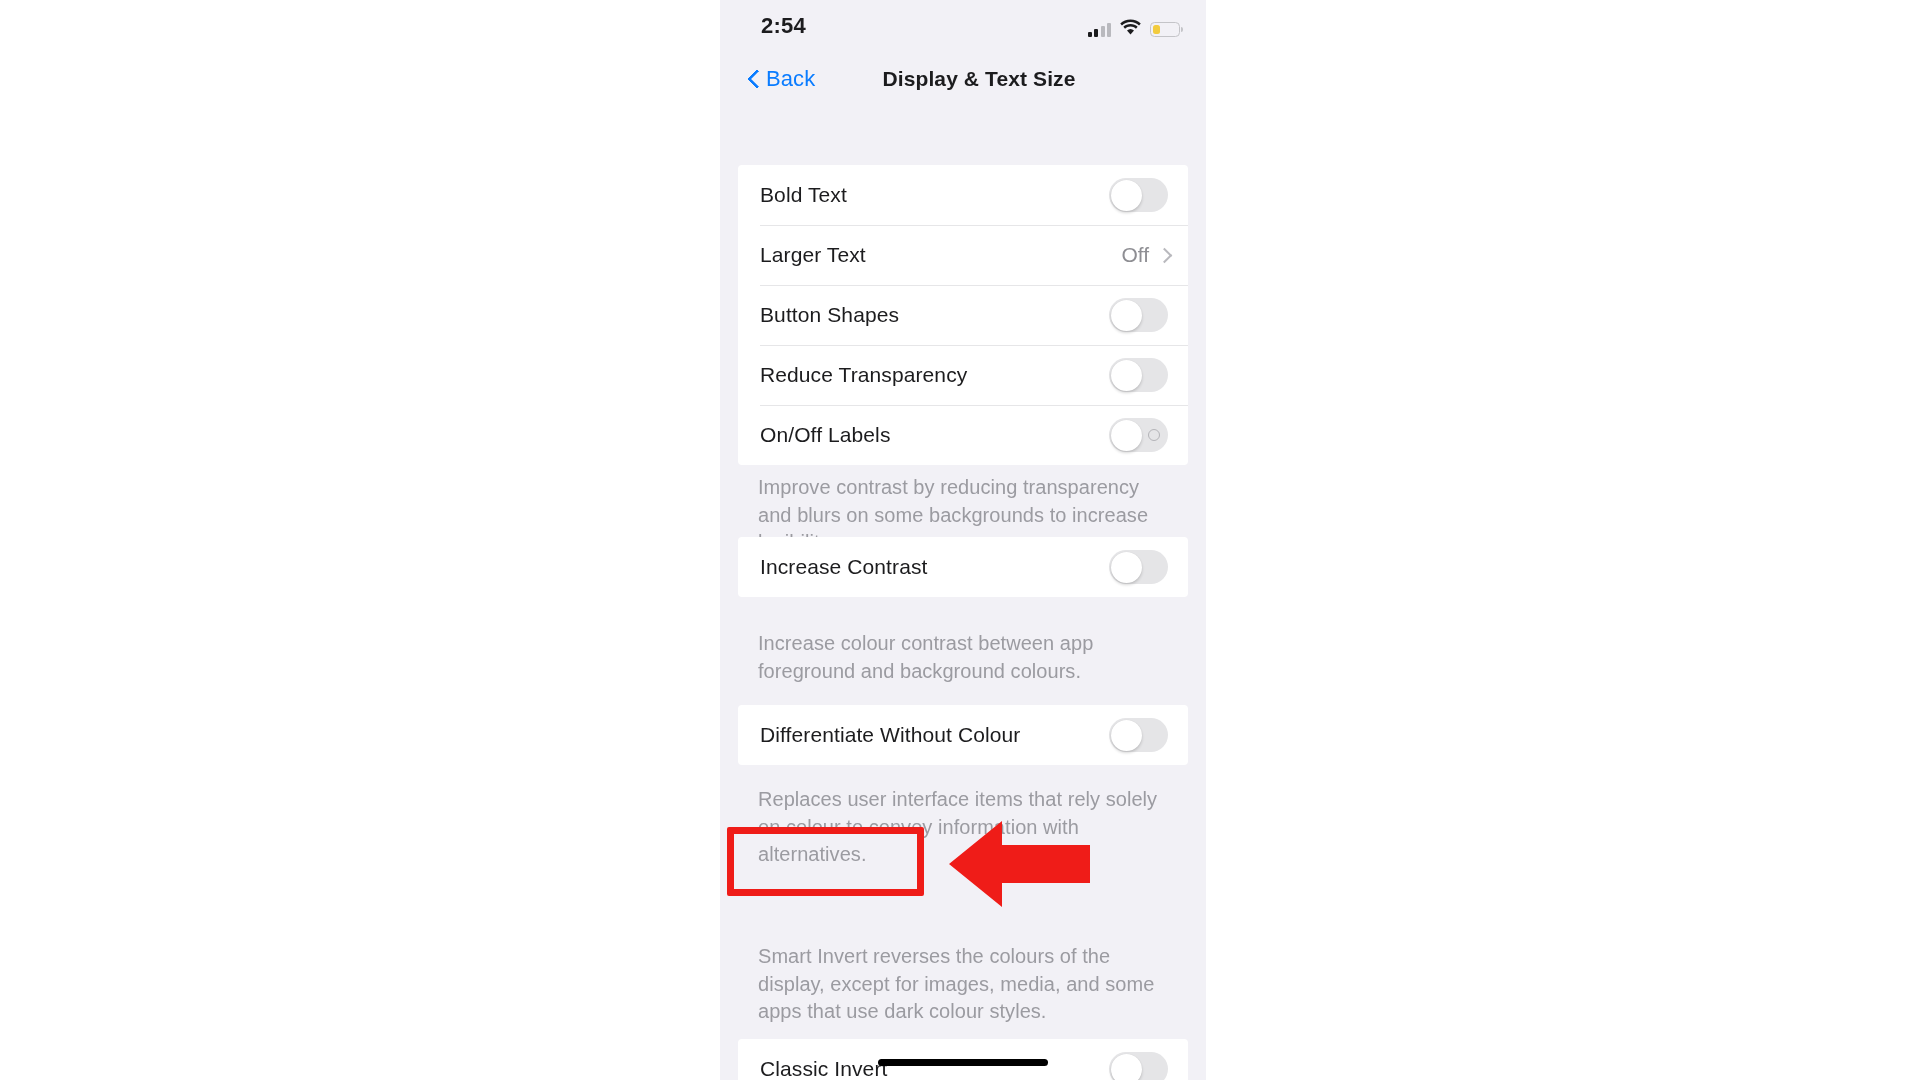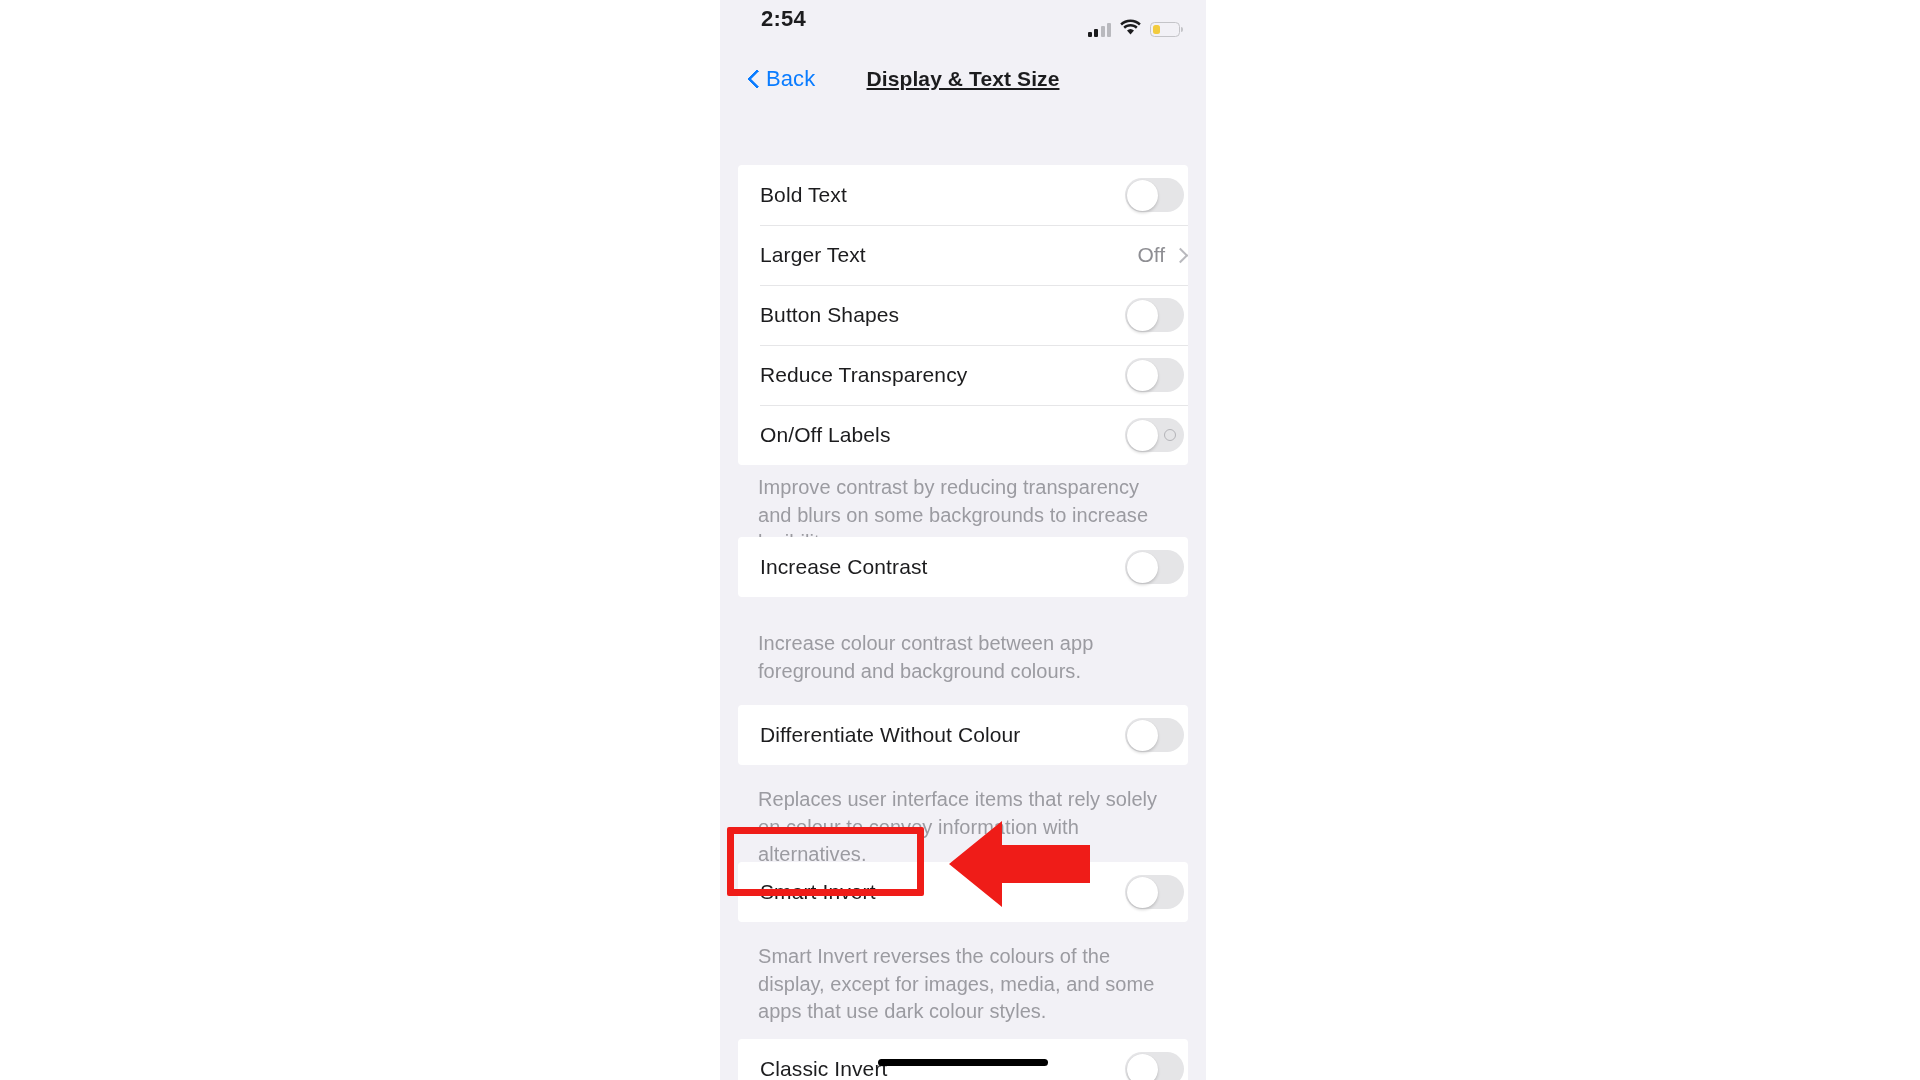--- a/index.html
+++ b/index.html
@@ -31,21 +31,21 @@
   }
 
   
   #status-bar {
     position: absolute;
     left: 0; top: 0;
     width: 486px; height: 58px;
   }
   #status-time {
     position: absolute;
-    left: 41px; top: 6px;
+    left: 41px; top: 13px;
     font-size: 22px;
     font-weight: bold;
     color: #1c1c1e;
     letter-spacing: .2px;
   }
   #status-icons {
     position: absolute;
     right: 26px; top: 18px;
     display: flex;
     align-items: center;
@@ -111,28 +111,27 @@
     transform: rotate(45deg);
     border-radius: 1px;
   }
   #back-label {
     font-size: 22px;
     color: #0a7cff;
     letter-spacing: .1px;
   }
   #nav-title {
     position: absolute;
-    left: 0; top: 9px;
+    left: 16px; top: 9px;
     width: 486px;
     text-align: center;
     font-size: 21px;
     font-weight: bold;
     color: #1c1c1e;
     letter-spacing: .1px;
-    text-decoration: underline;
   }
 
   
   #content {
     position: absolute;
     left: 0; top: 112px;
     width: 486px;
     height: 968px;
   }
 
@@ -161,21 +160,21 @@
   }
   .row-label {
     font-size: 21px;
     color: #1c1c1e;
     letter-spacing: .1px;
   }
   .row-right {
     margin-left: auto;
     display: flex;
     align-items: center;
-    padding-right: 4px;
+    padding-right: 20px;
     gap: 10px;
   }
   .row-value {
     font-size: 21px;
     color: #8e8e93;
   }
   .disclosure {
     width: 9px; height: 16px;
     position: relative;
   }
@@ -359,30 +358,20 @@
           <span class="row-right">
             <span class="toggle">
               <span class="knob"></span>
             </span>
           </span>
         </div>
       </div>
 
       <div class="footnote" style="top:674px">Replaces user interface items that rely solely on colour to convey information with alternatives.</div>
 
-      <div class="card" style="top:750px">
-        <div class="row">
-          <span class="row-label">Smart Invert</span>
-          <span class="row-right">
-            <span class="toggle">
-              <span class="knob"></span>
-            </span>
-          </span>
-        </div>
-      </div>
 
       <div class="footnote" style="top:831px">Smart Invert reverses the colours of the display, except for images, media, and some apps that use dark colour styles.</div>
 
       <div class="card" style="top:927px">
         <div class="row">
           <span class="row-label">Classic Invert</span>
           <span class="row-right">
             <span class="toggle">
               <span class="knob"></span>
             </span>

